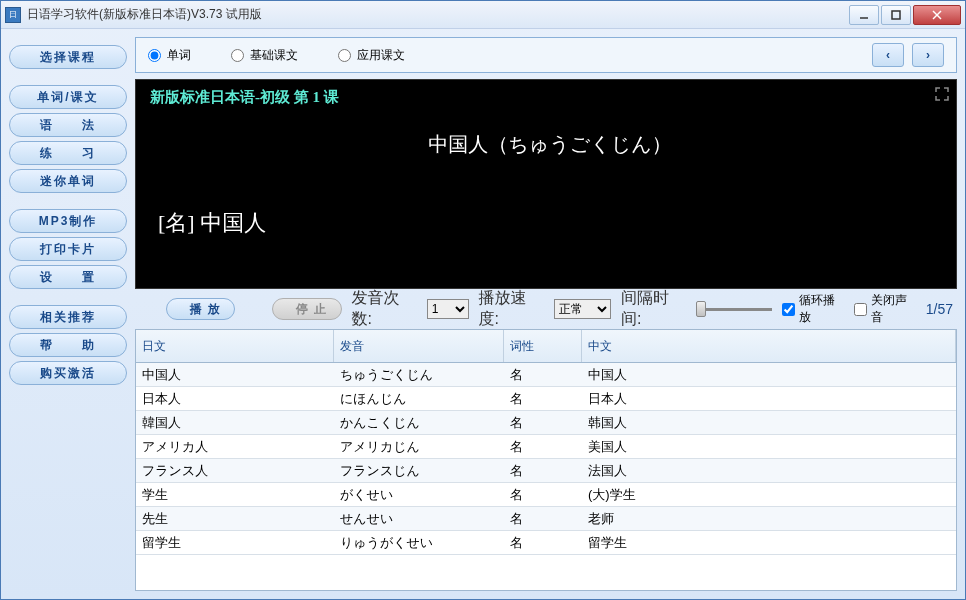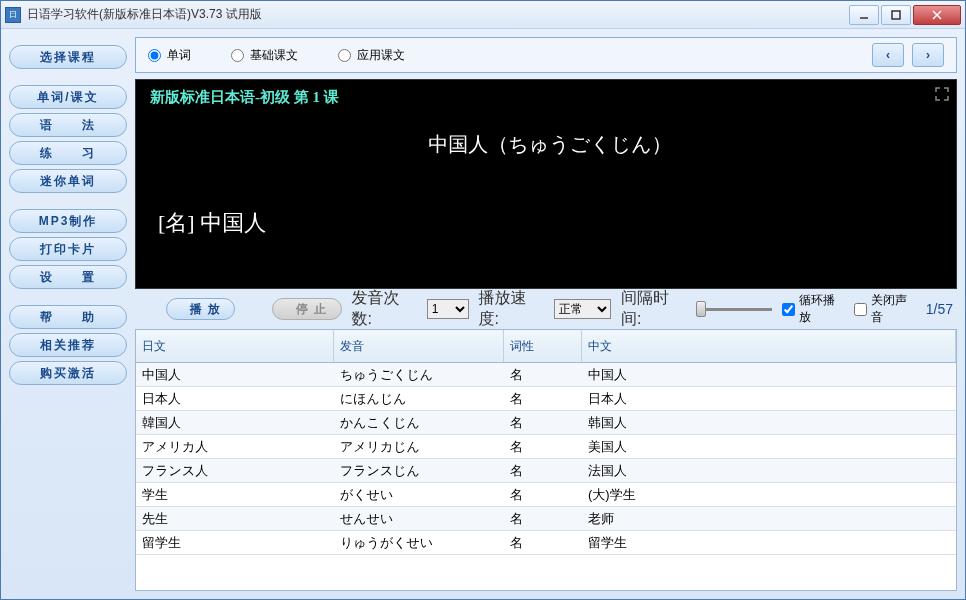--- a/index.html
+++ b/index.html
@@ -90,22 +90,22 @@
           <button class="side-btn">语　　法</button>
           <button class="side-btn">练　　习</button>
           <button class="side-btn">迷你单词</button>
         </div>
         <div class="side-group">
           <button class="side-btn">MP3制作</button>
           <button class="side-btn">打印卡片</button>
           <button class="side-btn">设　　置</button>
         </div>
         <div class="side-group">
+          <button class="side-btn">相关推荐</button>
           <button class="side-btn">帮　　助</button>
-          <button class="side-btn">相关推荐</button>
           <button class="side-btn">购买激活</button>
         </div>
       </div>
 
     <div class="main">
       <div class="toolbar-row">
         <div class="radio-group" id="radios">
             <label class="radio-item">
               <input type="radio" name="mode" checked="" style="">
               <span>单词</span>

